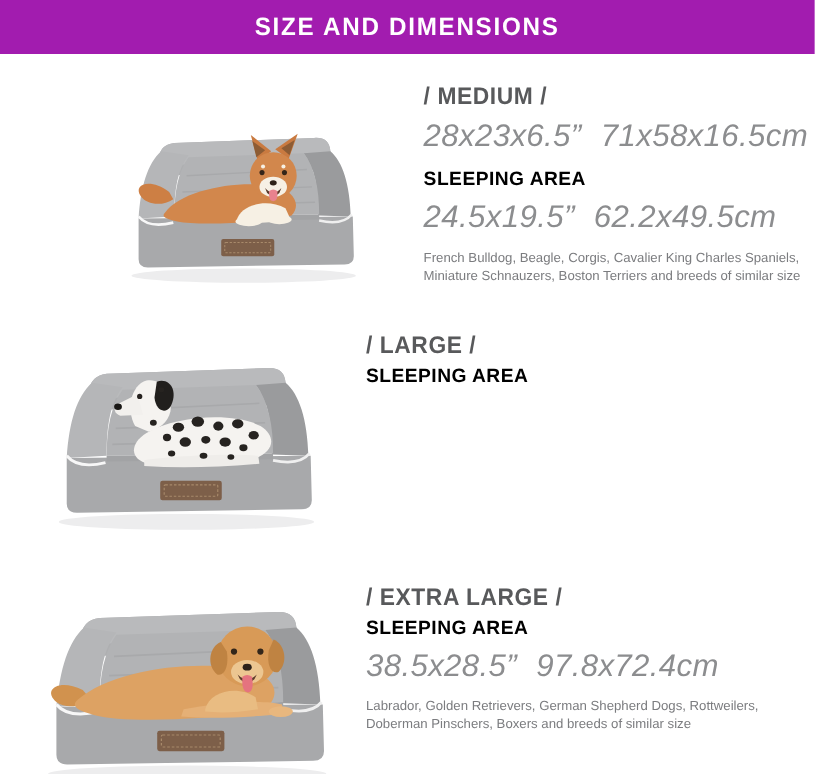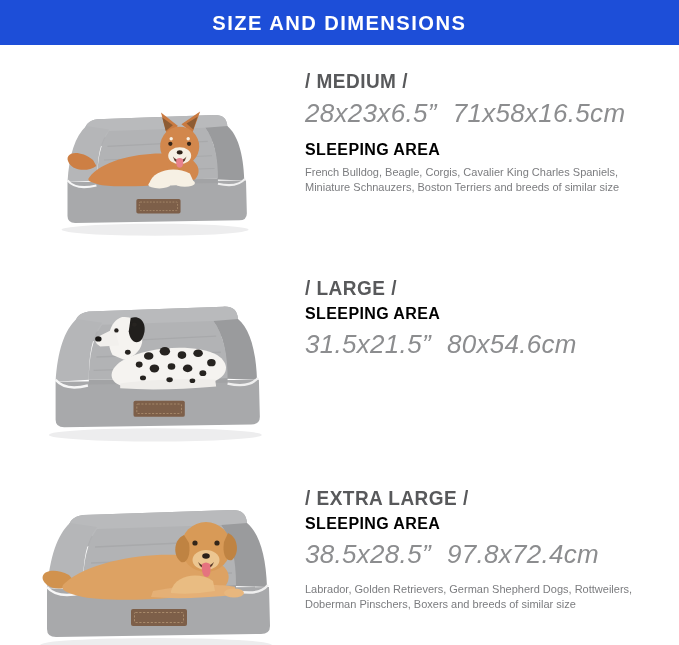--- a/index.html
+++ b/index.html
@@ -6,31 +6,31 @@
   html,body { background:#ffffff; }
   body {
     width:679px; height:645px; overflow:hidden;
     font-family:"Liberation Sans", sans-serif;
     -webkit-font-smoothing:antialiased;
   }
   .page { width:679px; height:645px; background:#fff; }
 
   
   .banner {
-    height:45px; background:#1d4ed8;
+    height:45px; background:#a21caf;
     display:flex; align-items:center; justify-content:center;
   }
   .banner h1 {
     color:#ffffff; font-size:21px; font-weight:700;
     letter-spacing:1.5px; transform:scaleX(0.96);
   }
 
   
   .row { display:flex; }
-  .row-medium { height:205px; }
+  .row-medium { height:205px;margin-left:48px; }
   .row-large  { height:205px;justify-content:space-between; }
   .row-xl     { height:190px; }
 
   .photo {
     width:305px; flex:none;
     display:flex; justify-content:center; align-items:flex-start;
   }
   .row-medium .photo svg { margin-top:30px; }
   .row-large  .photo svg { margin-top:12px; }
   .row-xl     .photo svg { margin-top:8px;  }
@@ -107,20 +107,21 @@
           <ellipse cx="182" cy="91" rx="3.4" ry="2.6" fill="#2e2218"></ellipse>
           <path d="M174 96 Q182 105 190 96 L188 101 Q182 107 176 101 Z" fill="#5a3a2a"></path>
           <path d="M178 99 Q177 109 182 109 Q187 109 186 99 Q182 96 178 99 Z" fill="#e8828e"></path>
         </g>
       </svg>
     </figure>
     <div class="info">
       <h2 class="size-name">/ MEDIUM /</h2>
       <p class="dims"><span class="in-val">28x23x6.5”</span><span class="cm-val">71x58x16.5cm</span></p>
       <h3 class="sleep-label">SLEEPING AREA</h3>
+      <p class="dims"><span class="in-val">24.5x19.5”</span><span class="cm-val">62.2x49.5cm</span></p>
       <p class="breeds">French Bulldog, Beagle, Corgis, Cavalier King Charles Spaniels, Miniature Schnauzers, Boston Terriers and breeds of similar size</p>
     </div>
   </section>
 
   <section class="row row-large">
     <figure class="photo" role="img" aria-label="Dalmatian lying on a gray sofa-style orthopedic dog bed">
       <svg width="285" height="190" viewBox="0 0 300 200">
         <g>
           <ellipse cx="153" cy="182" rx="112" ry="7" fill="#ededee"></ellipse>
           <path d="M48 126 L262 124 L263 163 Q263 171 254 171 L57 174 Q48 174 48 166 Z" fill="#a8a9ab"></path>
@@ -162,21 +163,20 @@
             <ellipse cx="192" cy="125" rx="3" ry="2.4"></ellipse>
             <ellipse cx="124" cy="95" rx="3" ry="2.6"></ellipse>
             <ellipse cx="131" cy="66" rx="2.6" ry="2.2"></ellipse>
           </g>
         </g>
       </svg>
     </figure>
     <div class="info">
       <h2 class="size-name">/ LARGE /</h2>
       <h3 class="sleep-label">SLEEPING AREA</h3>
-      <p class="dims"><span class="in-val">31.5x21.5”</span><span class="cm-val">80x54.6cm</span></p>
     </div>
   </section>
 
   <section class="row row-xl">
     <figure class="photo" role="img" aria-label="Golden Retriever lying on a gray sofa-style orthopedic dog bed">
       <svg width="300" height="200" viewBox="0 0 300 200">
         <g>
           <ellipse cx="153" cy="182" rx="116" ry="7" fill="#ededee"></ellipse>
           <path d="M44 126 L266 124 L267 163 Q267 171 258 171 L53 174 Q44 174 44 166 Z" fill="#a8a9ab"></path>
           <path d="M80 52 Q65 54 65 68 L67 84 L246 78 L244 60 Q243 46 228 47 Z" fill="#aeafb1"></path>

